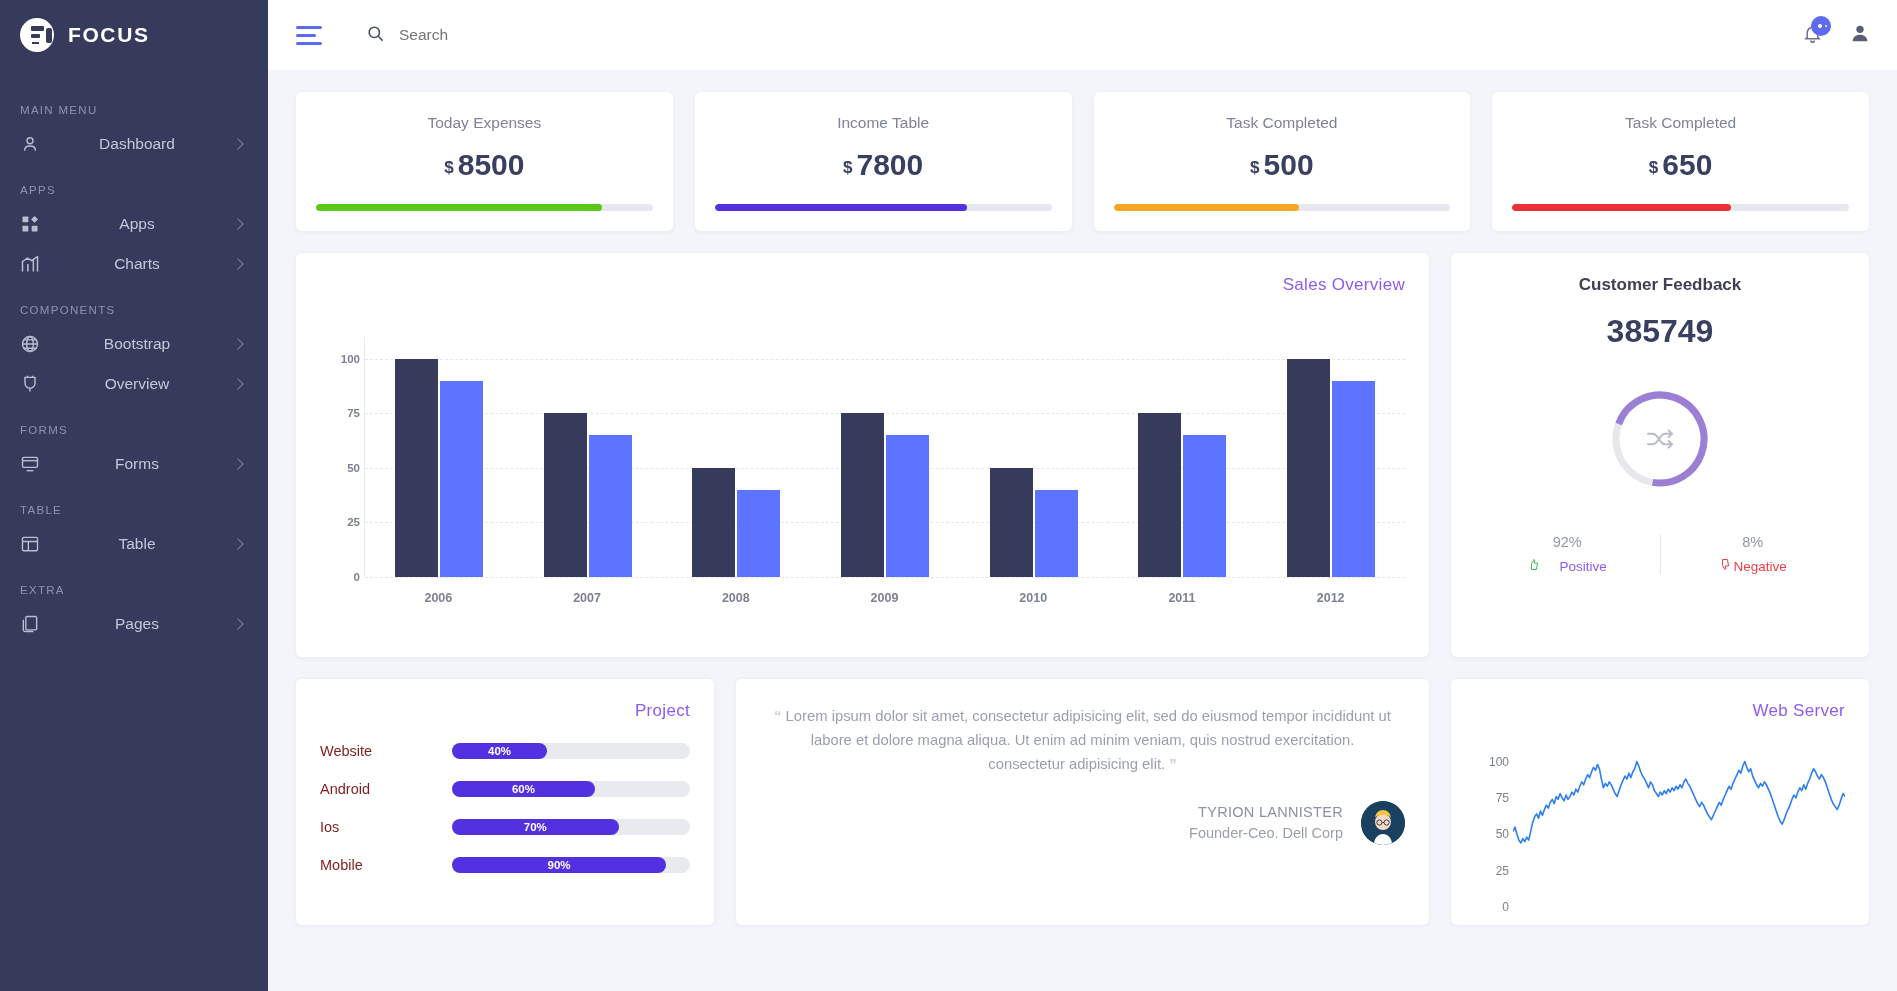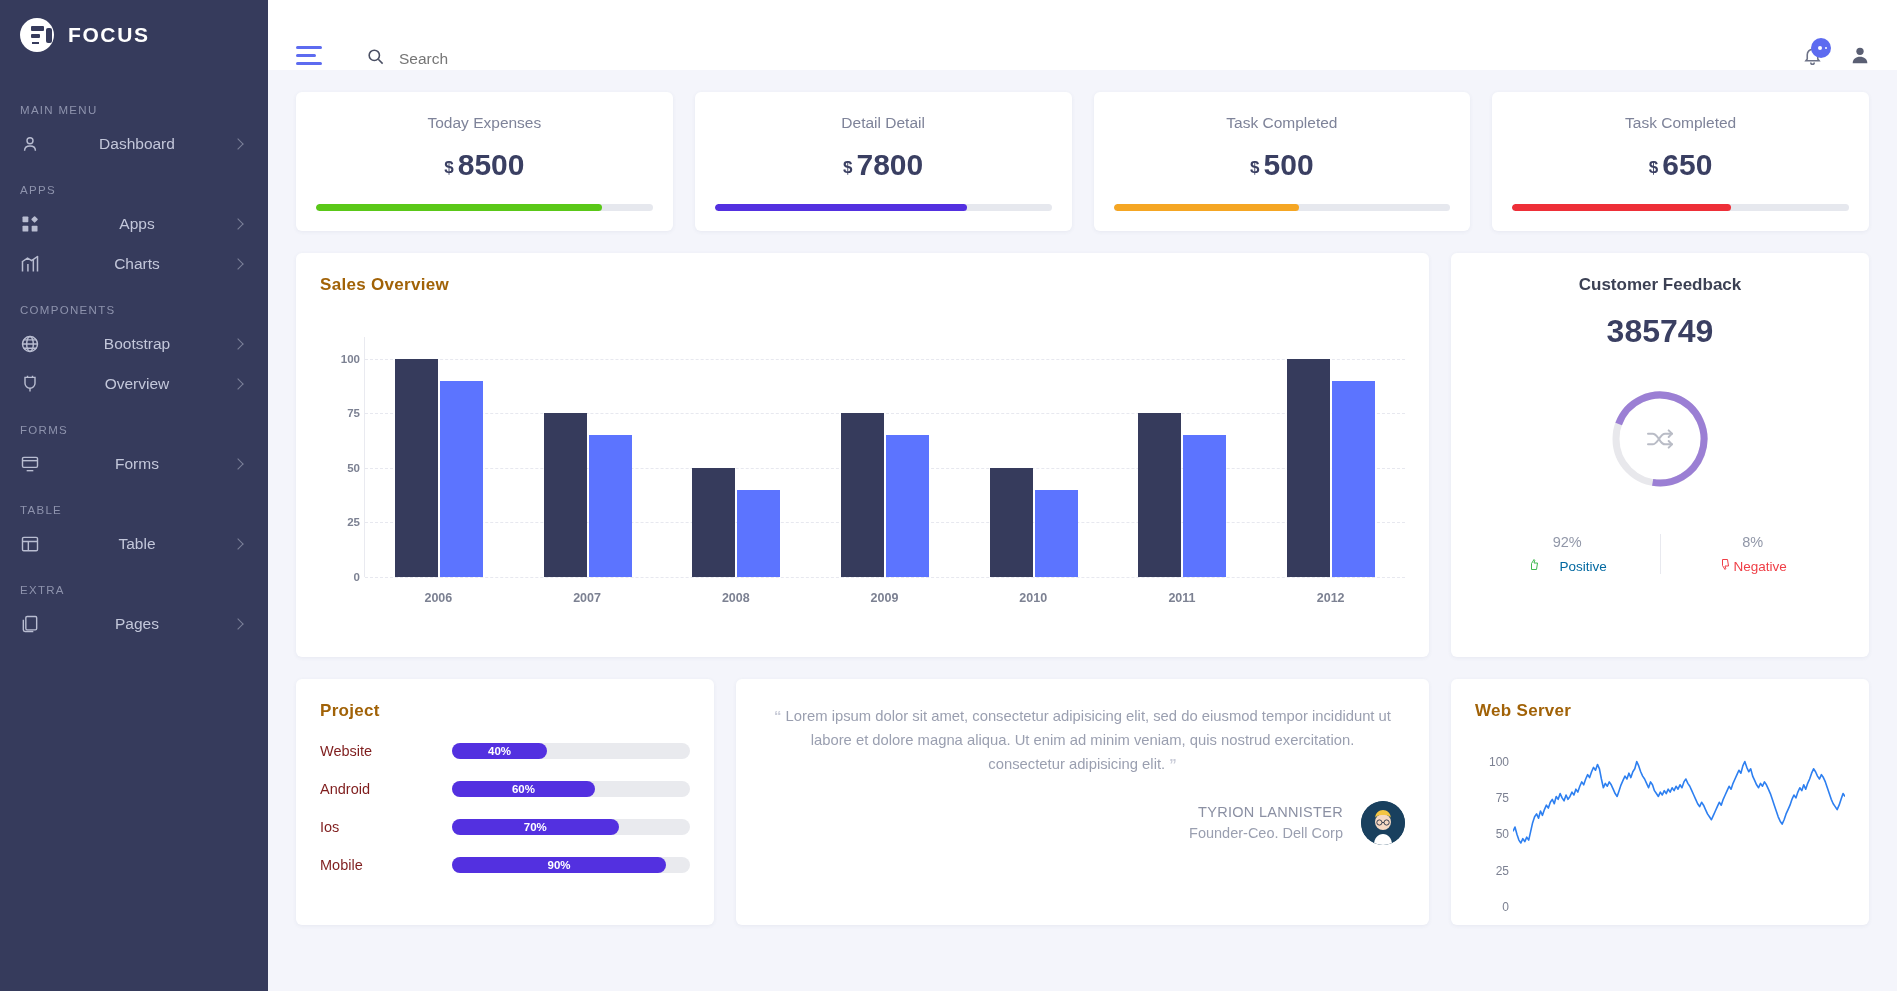--- a/index.html
+++ b/index.html
@@ -55,21 +55,21 @@
   .nav-ico { width: 20px; height: 20px; flex: none; display: block; }
   .nav-ico svg { display: block; }
   .nav-label { flex: 1; text-align: center; }
   .chev { width: 8px; height: 8px; border-right: 1.6px solid #7b8098;
           border-bottom: 1.6px solid #7b8098; transform: rotate(-45deg);
           margin-right: 4px; }
 
   
   .main { flex: 1; height: 991px; overflow: hidden; background: #f4f5fb; }
   .topbar {
-    height: 70px; background: #fff; display: flex; align-items: flex-end;
+    height: 70px; background: #fff; display: flex; align-items: center;
     padding: 0 26px 0 28px; gap: 18px;
   }
   .hamburger { width: 26px; cursor: pointer; }
   .hamburger span {
     display: block; height: 3px; border-radius: 2px; background: #5d6bf0;
     margin: 5px 0;
   }
   .hamburger span:nth-child(2) { width: 20px; }
   .search-wrap { display: flex; align-items: center; gap: 14px; margin-left: 26px; }
   .search-input {
@@ -94,21 +94,21 @@
   
   .stat { flex: 1; padding: 22px 20px 20px; text-align: center; }
   .stat-title { font-size: 15.5px; color: #7e8399; margin-bottom: 16px; }
   .stat-value { font-size: 30px; font-weight: bold; color: #3a3f62; margin-bottom: 22px; }
   .stat-value .cur { font-size: 17px; font-weight: bold; vertical-align: 2px; margin-right: 4px; }
   .bar-track { height: 7px; border-radius: 5px; background: #e6e8ee; overflow: hidden; }
   .bar-fill { height: 7px; border-radius: 5px; }
 
   
   .sales { flex: 1 1 0; padding: 22px 24px 18px; min-width: 0; }
-  .panel-title { font-size: 17px; font-weight: bold; color: #a16207; letter-spacing: .3px; }
+  .panel-title { font-size: 17px; font-weight: normal; color: #8b5cf6; letter-spacing: .3px; text-align: right; }
   .bar-chart { position: relative; height: 302px; margin-top: 42px; padding-left: 44px; }
   .yaxis { position: absolute; left: 0; top: 0; width: 40px; height: 240px; }
   .ytick { position: absolute; right: 0; font-size: 11.5px; color: #7c8192;
            font-weight: bold; transform: translateY(-50%); }
   .plot { position: relative; height: 240px; border-left: 1px solid #e9eaf0; }
   .gridline { position: absolute; left: 0; right: 0; border-top: 1px dashed #e7e8ef; }
   .groups { position: absolute; left: 0; right: 0; bottom: 0; top: 0;
             display: flex; align-items: flex-end; }
   .grp { flex: 1; display: flex; justify-content: center; align-items: flex-end; gap: 2px; }
   .bar { width: 43px; }
@@ -123,21 +123,21 @@
   .fb-count { font-size: 32px; font-weight: bold; color: #3a3f62; margin-top: 18px; }
   .donut-wrap { display: flex; justify-content: center; margin-top: 38px; }
   .donut { position: relative; width: 102px; height: 102px; }
   .shuffle { position: absolute; inset: 0; display: flex; align-items: center; justify-content: center; }
   .fb-stats { display: flex; margin-top: 44px; }
   .fb-col { flex: 1; }
   .fb-col + .fb-col { border-left: 1px solid #e8e9ef; }
   .fb-pct { font-size: 14.5px; color: #9197a8; }
   .fb-tag { font-size: 13.5px; margin-top: 8px; display: flex;
             align-items: center; justify-content: center; gap: 3px; }
-  .pos { color: #0369a1; gap: 20px; }
+  .pos { color: #8b5cf6; gap: 20px; }
   .neg { color: #ef3e46; }
 
   
   .project { width: 418px; min-width: 418px; padding: 22px 24px 16px; }
   .prow { display: flex; align-items: center; margin-top: 22px; }
   .plabel { width: 132px; font-size: 14.5px; color: #7f1d1d; }
   .ptrack { flex: 1; height: 16px; border-radius: 9px; background: #e9eaee; position: relative; }
   .pfill { height: 16px; border-radius: 9px; background: #5330e0; display: flex;
            align-items: center; justify-content: center; }
   .ppct { font-size: 11.5px; color: #fff; font-weight: bold; }
@@ -310,21 +310,21 @@
 
       <div class="row" id="stat-row">
           <section class="card stat">
             <div class="stat-title">Today Expenses</div>
             <div class="stat-value"><span class="cur">$</span>8500</div>
             <div class="bar-track">
               <div class="bar-fill" style="width:85%;background:#5ac818"></div>
             </div>
           </section>
           <section class="card stat">
-            <div class="stat-title">Detail Detail</div>
+            <div class="stat-title">Income Table</div>
             <div class="stat-value"><span class="cur">$</span>7800</div>
             <div class="bar-track">
               <div class="bar-fill" style="width:75%;background:#5330e0"></div>
             </div>
           </section>
           <section class="card stat">
             <div class="stat-title">Task Completed</div>
             <div class="stat-value"><span class="cur">$</span>500</div>
             <div class="bar-track">
               <div class="bar-fill" style="width:55%;background:#f5a623"></div>

